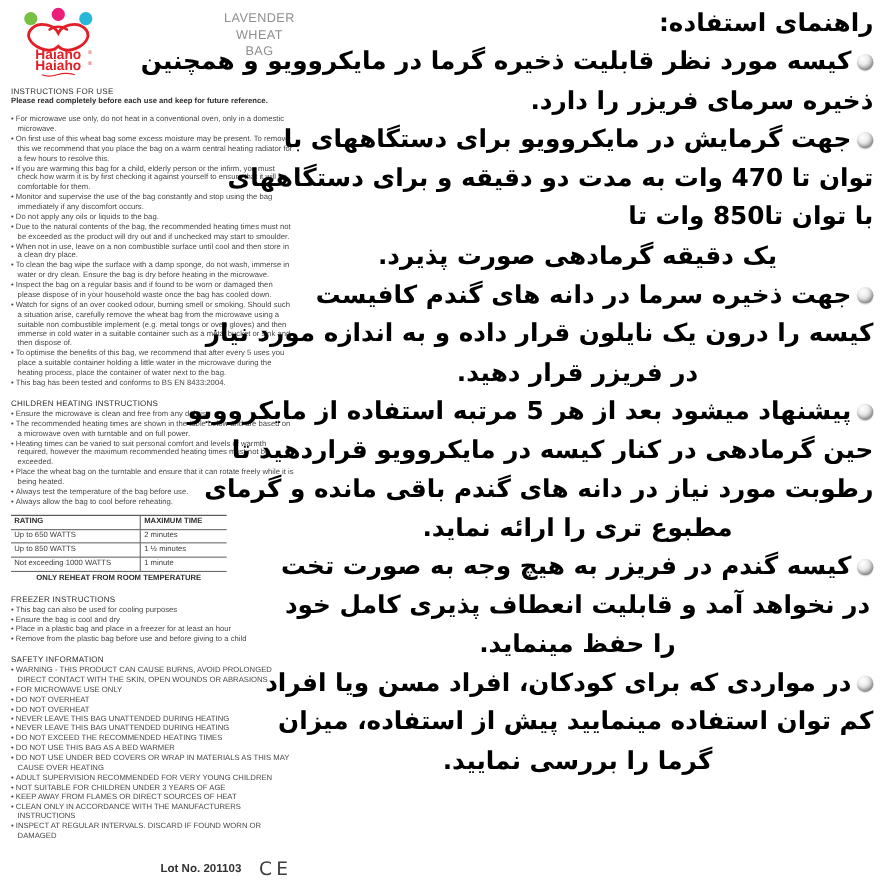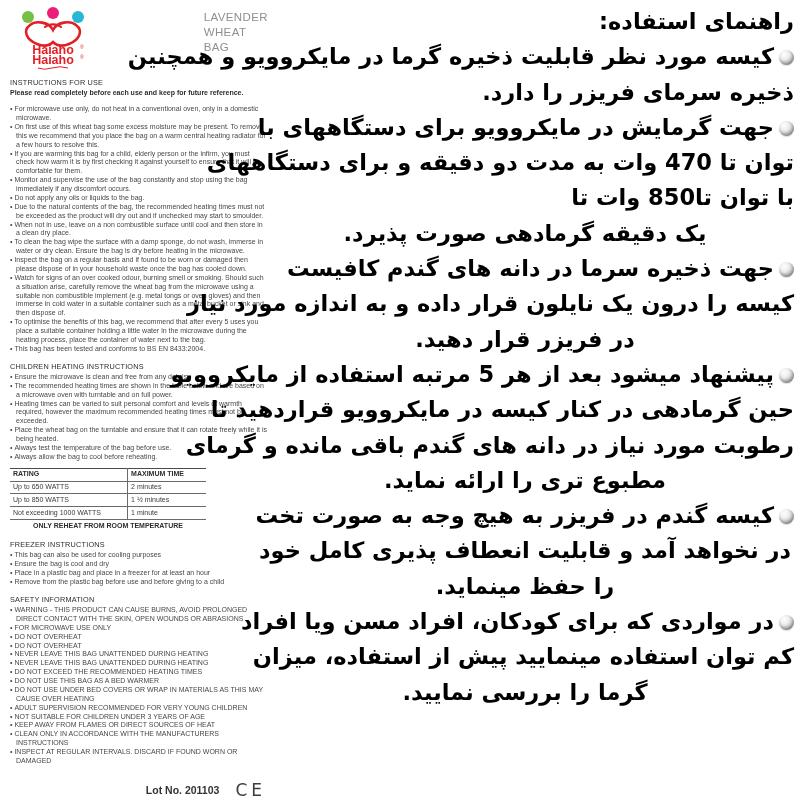--- a/index.html
+++ b/index.html
@@ -5,21 +5,21 @@
   html,body { margin:0; padding:0; }
   body {
     width:800px; height:800px; background:#ffffff; position:relative; overflow:hidden;
     font-family:"Liberation Sans", sans-serif;
   }
 
   
   .left-col { position:absolute; left:10px; top:6px; width:258px; color:#474747;
               font-size:7px; line-height:1.27; }
   .brand-row { display:flex; justify-content:space-between; align-items:flex-start; height:64px; }
-  .title-block { text-align:left; color:#8f8f8f; font-size:11.5px; line-height:1.32;
+  .title-block { text-align:center; color:#8f8f8f; font-size:11.5px; line-height:1.32;
                  letter-spacing:.4px; margin-top:4px; }
   .sec-h { font-weight:normal; color:#2d2d2d; font-size:7.3px; margin:8px 0 2px 0; letter-spacing:.2px; }
   .sub-h { font-weight:bold; color:#2d2d2d; }
   .gap { height:7px; }
   ul.tight { list-style:none; margin:0; padding:0; }
   ul.tight li { padding-left:6px; text-indent:-6px; }
   ul.tight li::before { content:"\2022\00a0"; color:#474747; }
 
   table.heat { border-collapse:collapse; width:196px; margin:6px 0 2px 0; color:#3c3c3c; }
   table.heat th, table.heat td { font-size:7px; padding:1.5px 3px; text-align:left;

